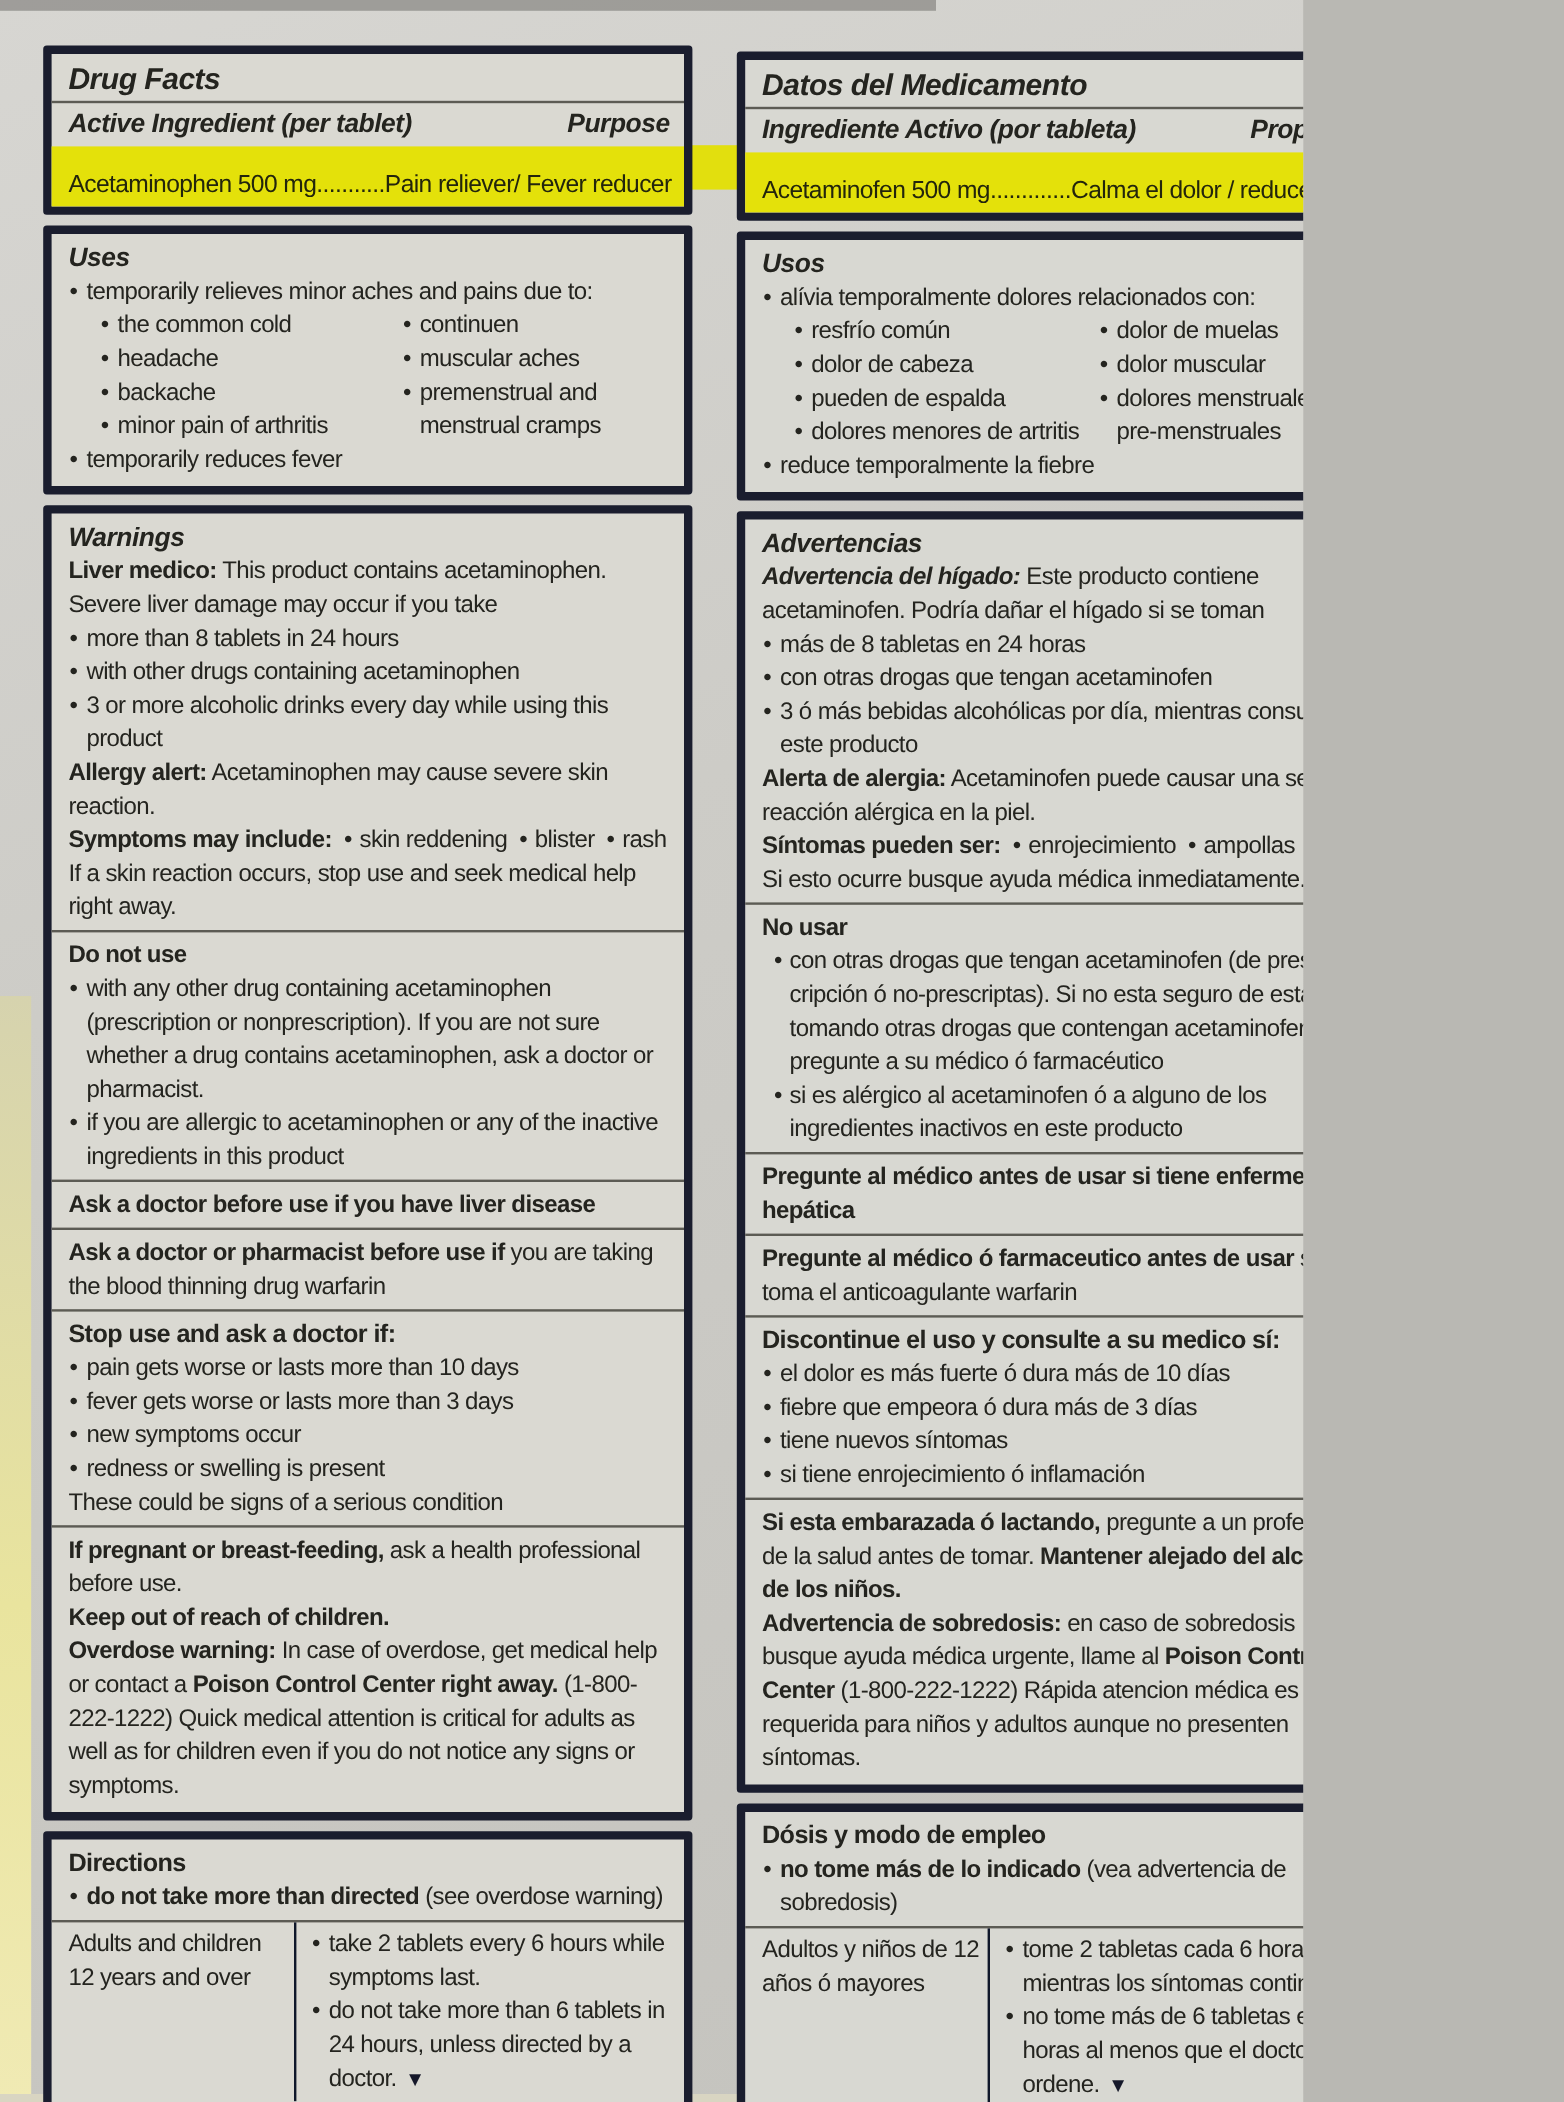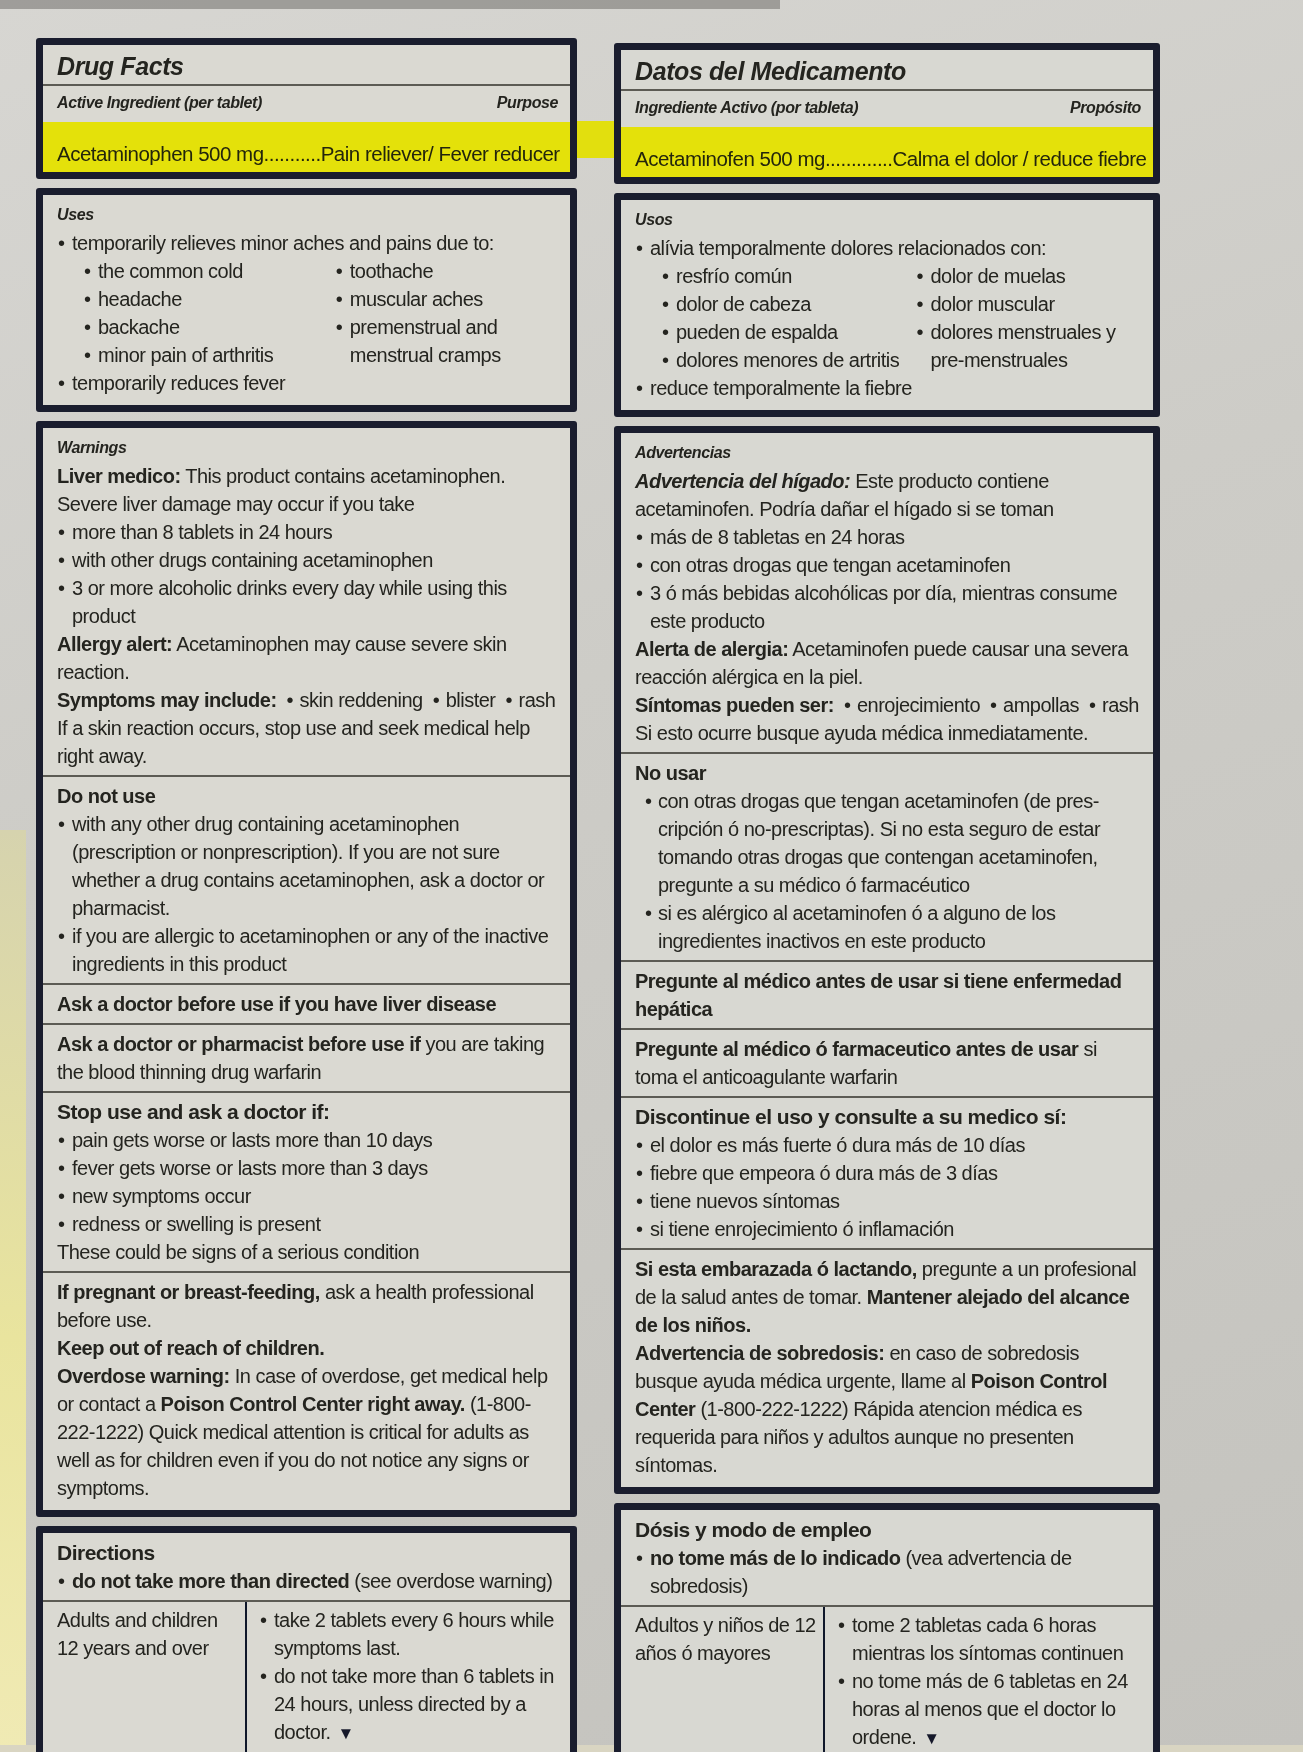--- a/index.html
+++ b/index.html
@@ -1,19 +1,19 @@
 <!DOCTYPE html>
 <html><head>
 <meta charset="utf-8">
 <style>
   * { margin:0; padding:0; box-sizing:border-box; }
   html,body { background:#b9b8b3; }
   body { width:1303px; font-family:"Liberation Sans", sans-serif; }
   .canvas {
-    position:relative; width:1303px; height:1752px; overflow:hidden;
+    position:relative; width:1086px; height:1752px; overflow:hidden;
     background:linear-gradient(160deg,#d7d6d2 0%, #cdccc7 40%, #c4c3be 100%);
     color:#24241f;
   }
   .top-shadow { position:absolute; top:0; left:0; width:780px; height:9px; background:#71706b; opacity:.55; }
   .edge-strip {
     position:absolute; left:0; top:830px; width:26px; height:922px;
     background:linear-gradient(180deg, #d6d3ae 0%, #e9e49e 55%, #f0eab4 100%);
   }
   .bottom-strip { position:absolute; left:0; bottom:0; width:100%; height:7px; background:#d9d5c2; }
   .gap-highlight { position:absolute; left:571px; top:121px; width:48px; height:37px; background:#e2df0e; }
@@ -30,21 +30,21 @@
   .box-header { flex:0 0 121px; }
   .box-uses { flex:0 0 212px; }
   .box-warnings { flex:1 1 auto; }
   .box-directions { flex:0 0 230px; }
   .col-es .box-directions { flex:0 0 222px; }
 
   .t  { font-size:20px; line-height:28px; letter-spacing:-0.5px; }
   .b  { font-weight:bold; }
   .bi { font-weight:bold; font-style:italic; }
   .h1 { font-size:25px; line-height:30px; letter-spacing:-0.4px; font-weight:bold; font-style:italic; }
-  .h2 { font-size:16px; line-height:28px; letter-spacing:-0.4px; font-weight:bold; font-style:italic; }
+  .h2 { font-size:22px; line-height:28px; letter-spacing:-0.4px; font-weight:bold; font-style:italic; }
   .h3 { font-size:21px; line-height:28px; letter-spacing:-0.5px; font-weight:bold; }
 
   .rule  { height:0; border-top:2px solid #5c5b54; margin:5px -12px 5px -14px; }
   .rule-tight { margin-top:3px; margin-bottom:3px; }
 
   .ing-row { display:flex; justify-content:space-between; align-items:baseline; margin-top:1px; }
   .hl-row {
     background:#e4e10a; color:#23250c;
     margin:5px -12px -8px -14px; padding:18px 12px 5px 14px;
     font-size:20.5px; line-height:27px; letter-spacing:-0.5px; white-space:nowrap; overflow:hidden;
@@ -88,21 +88,21 @@
       <div class="h2">Uses</div>
       <div class="t bl">temporarily relieves minor aches and pains due to:</div>
       <div class="uses-cols">
         <div class="uc1">
           <div class="t bl">the common cold</div>
           <div class="t bl">headache</div>
           <div class="t bl">backache</div>
           <div class="t bl">minor pain of arthritis</div>
         </div>
         <div class="uc2">
-          <div class="t bl">toothache</div>
+          <div class="t bl">continuen</div>
           <div class="t bl">muscular aches</div>
           <div class="t bl">premenstrual and menstrual cramps</div>
         </div>
       </div>
       <div class="t bl">temporarily reduces fever</div>
     </div>
 
     <div class="box box-warnings">
       <div class="h2">Warnings</div>
       <div class="t">

